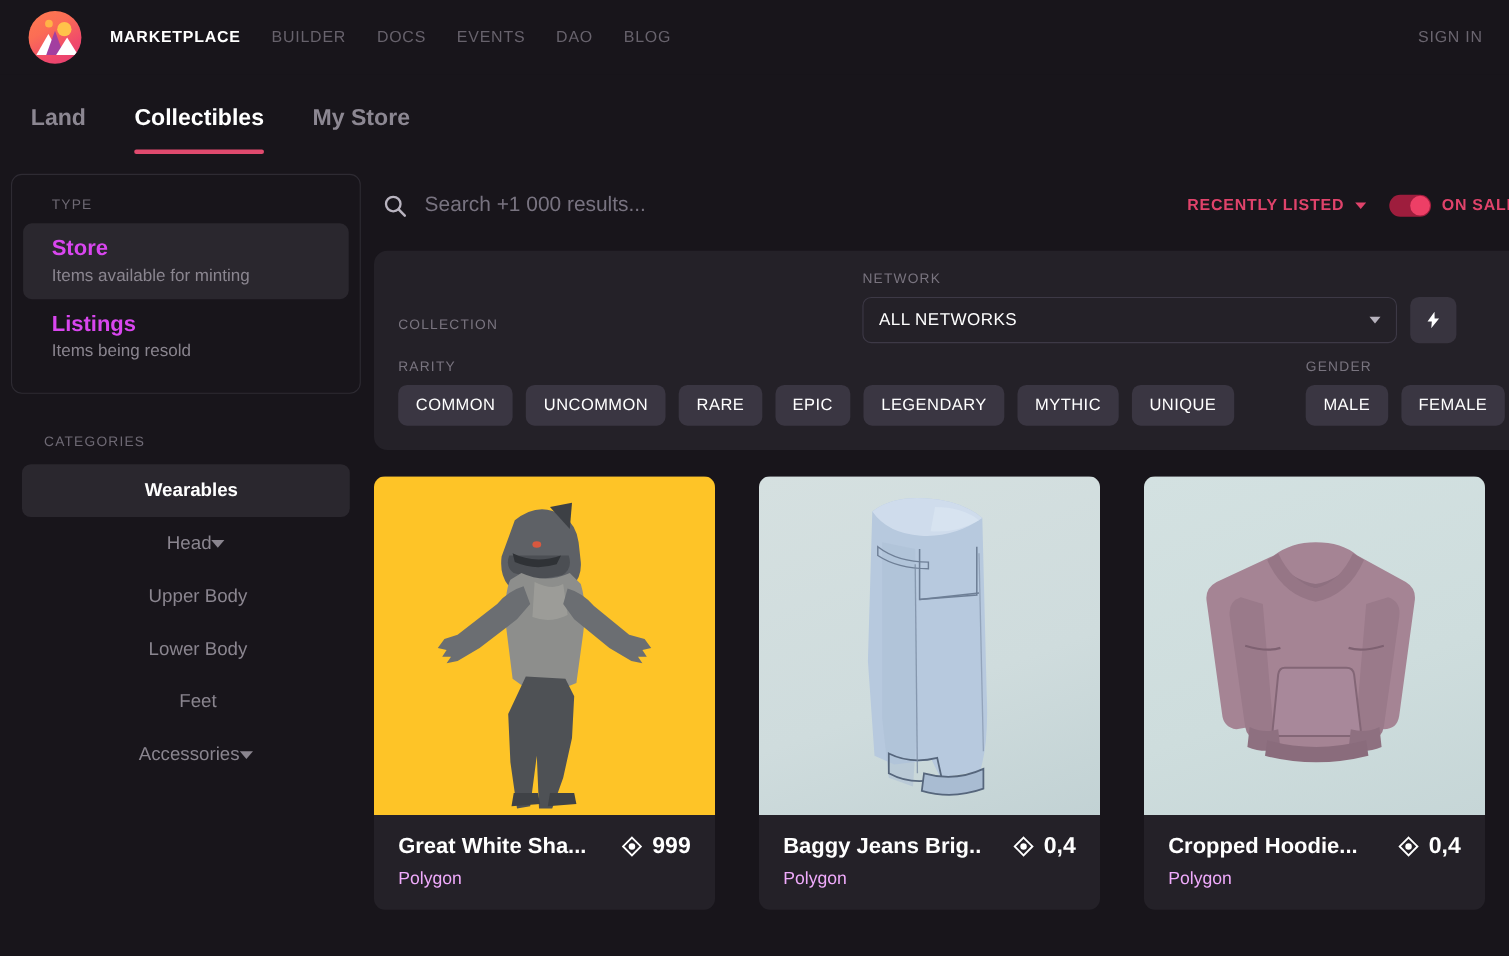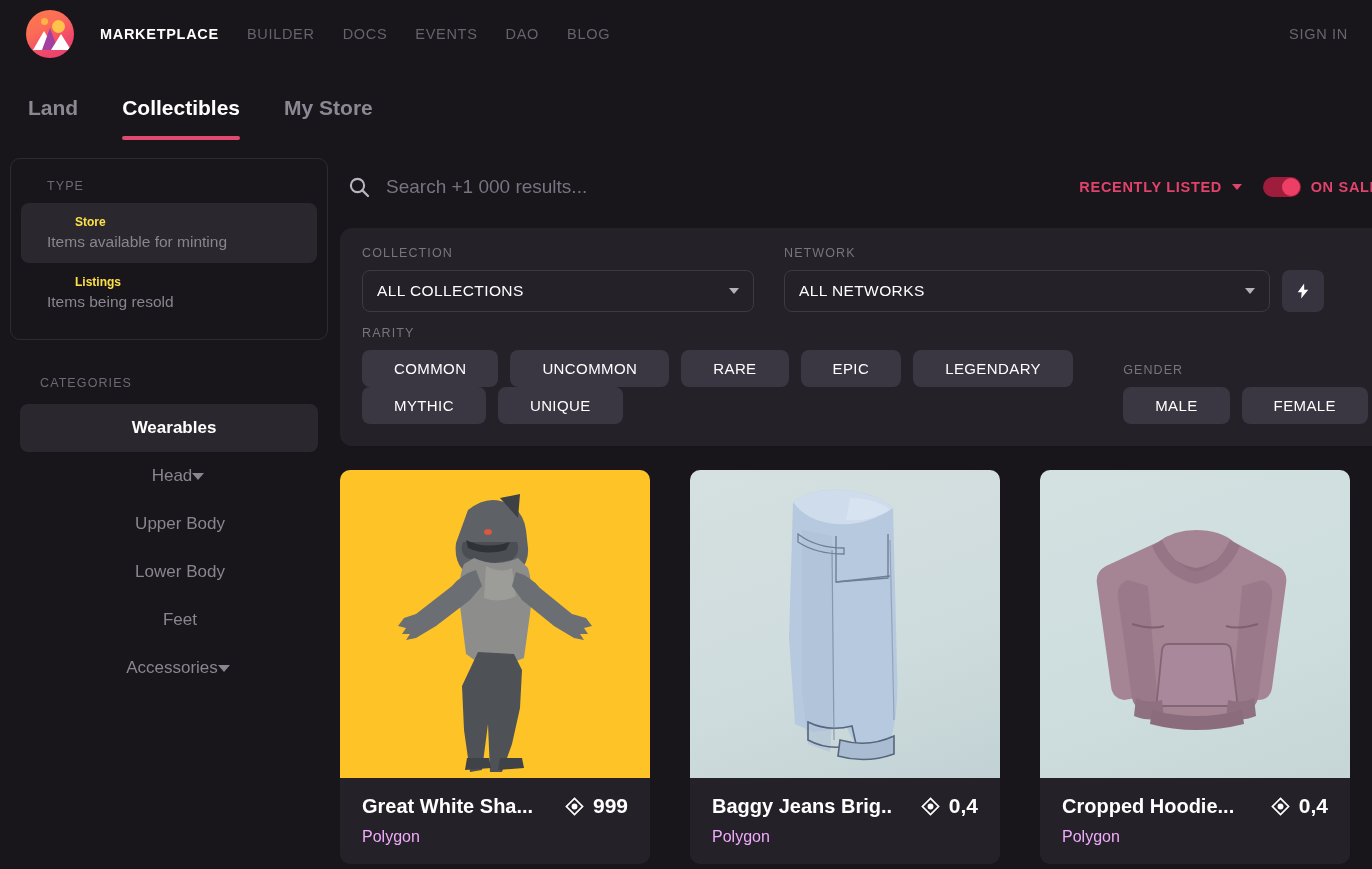--- a/index.html
+++ b/index.html
@@ -88,21 +88,21 @@
   .type-panel {
     margin: 8px 12px 0 0; border: 1px solid #2e2b33; border-radius: 10px;
     padding: 14px 10px 16px 10px; background: #18151b;
   }
   .panel-label {
     font-size: 12.5px; letter-spacing: 1.1px; color: #6e6974;
     text-transform: uppercase; margin: 6px 0 10px 26px;
   }
   .type-item { padding: 12px 0 12px 26px; border-radius: 8px; cursor: pointer; }
   .type-item.selected { background: #2a272e; }
-  .type-title { font-size: 12px; font-weight: bold; color: #fde047; margin-bottom: 4px; margin-left: 28px; }
+  .type-title { font-size: 20px; font-weight: bold; color: #d946ef; margin-bottom: 4px; }
   .type-sub { font-size: 15.5px; color: #8a858f; }
 
   .cat-label {
     font-size: 12.5px; letter-spacing: 1.1px; color: #6e6974;
     text-transform: uppercase; margin: 36px 0 14px 30px;
   }
   .cat-item {
     margin: 0 22px 0 10px; padding: 14px 18px 14px 28px; border-radius: 8px;
     font-size: 17px; color: #8a858f; cursor: pointer;
     display: flex; align-items: center; justify-content: center;
@@ -184,21 +184,21 @@
   .net-group { width: 486px; margin-right: 12px; }
   .bolt-btn {
     width: 42px; height: 42px; background: #38343f; border-radius: 8px;
     display: flex; align-items: center; justify-content: center; cursor: pointer;
   }
 
   .filters-row2 { display: flex; align-items: flex-end; margin-top: 14px; }
   .pills { display: flex; flex-wrap: wrap; }
   .pill {
     background: #3a3642; color: #ffffff; border-radius: 8px;
-    padding: 10px 32px; font-size: 15px; letter-spacing: .4px;
+    padding: 10px 16px; font-size: 15px; letter-spacing: .4px;
     margin-right: 12px; cursor: pointer; text-transform: uppercase;
   }
   .gender-group { margin-left: auto; }
   .gender-group .filter-label { text-align: left; }
   .gender-pills { display: flex; }
   .gender-pills .pill:last-child { margin-right: 0; }
 
   
   .cards { display: flex; margin-top: 24px; }
   .card {
@@ -318,24 +318,20 @@
         </span>
         <span class="onsale-label">ON SALE</span>
       </div>
     </div>
 
     <div class="filters">
       <div class="filters-row">
 
         <div class="filter-group col-group">
           <div class="filter-label">COLLECTION</div>
-          <div class="select">
-            <span class="select-value">ALL COLLECTIONS</span>
-            <span class="select-chev"></span>
-          </div>
         </div>
 
         <div class="filter-group net-group">
           <div class="filter-label">NETWORK</div>
           <div class="select">
             <span class="select-value">ALL NETWORKS</span>
             <span class="select-chev"></span>
           </div>
         </div>
 

